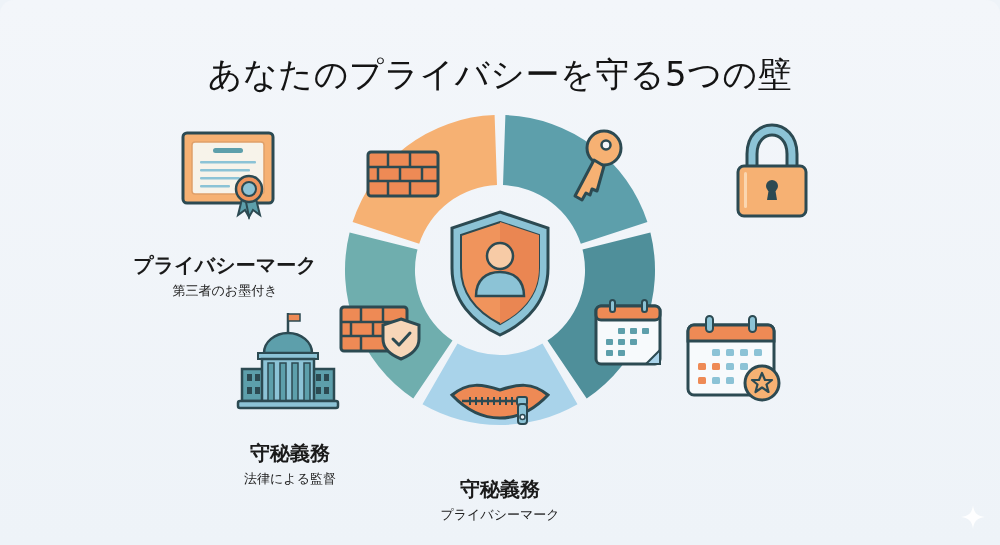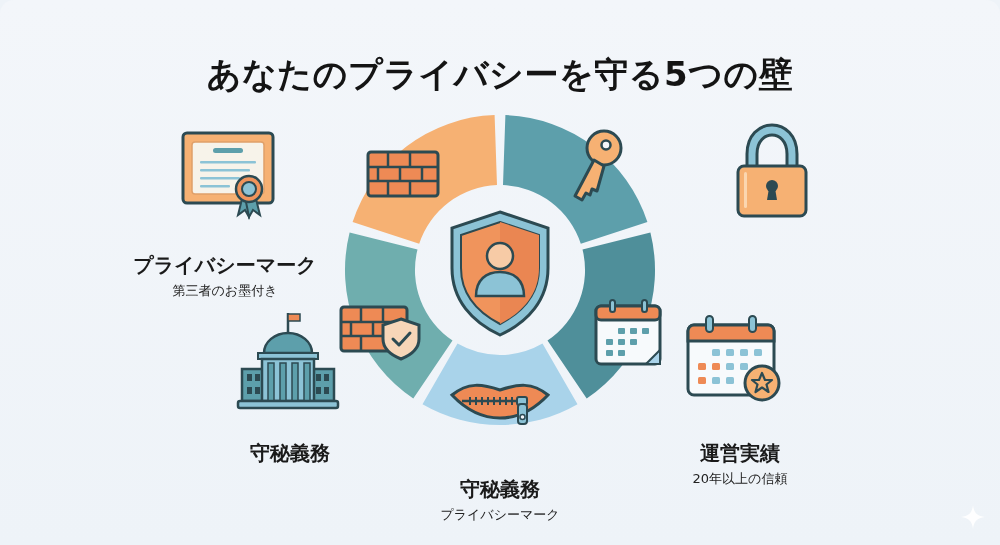--- a/index.html
+++ b/index.html
@@ -8,21 +8,21 @@
     background:#eef3f8;
     font-family:"DejaVu Sans", sans-serif;
   }
   .card {
     position:absolute; left:0; top:0; width:1000px; height:545px;
     background:linear-gradient(180deg,#f3f6fa 0%,#eef3f8 100%);
     border-radius:14px;
   }
   .title {
     position:absolute; left:0; width:1000px; top:52px;
-    text-align:center; font-size:34px; font-weight:bold; color:#141414;
+    text-align:center; font-size:34px; font-weight:normal; color:#141414;
     letter-spacing:0.5px;
   }
   .ring { position:absolute; left:0; top:0; }
   .label {
     position:absolute; text-align:center; color:#1a1a1a;margin-top:28px;
   }
   .label .h { font-size:20px; font-weight:bold; line-height:26px; }
   .label .s { font-size:13px; line-height:26px; color:#222; }
   .sparkle { position:absolute; left:961px; top:505px; }
 </style>
@@ -195,30 +195,27 @@
       <rect x="-2" y="88" width="100" height="7" rx="2" fill="#8cc3d6" stroke="#2c4a52" stroke-width="2.5"></rect>
     </g>
   </svg>
 
   <div class="label" style="left:100px; top:224px; width:250px;">
     <div class="h">プライバシーマーク</div>
     <div class="s">第三者のお墨付き</div>
   </div>
 
 
-  <div class="label" style="left:640px; top:412px; width:200px;">
-    <div class="h">運営実績</div>
-    <div class="s">20年以上の信頼</div>
-  </div>
 
   <div class="label" style="left:380px; top:448px; width:240px;">
     <div class="h">守秘義務</div>
     <div class="s">プライバシーマーク</div>
   </div>
 
   <div class="label" style="left:200px; top:412px; width:180px;">
     <div class="h">守秘義務</div>
+    <div class="s">法律による監督</div>
   </div>
 
   <svg class="sparkle" width="24" height="24">
     <path d="M 12 0 C 13 8 16 11 24 12 C 16 13 13 16 12 24 C 11 16 8 13 0 12 C 8 11 11 8 12 0 Z" fill="#ffffff" opacity="0.9"></path>
   </svg>
 </div>
 
 </body></html>

